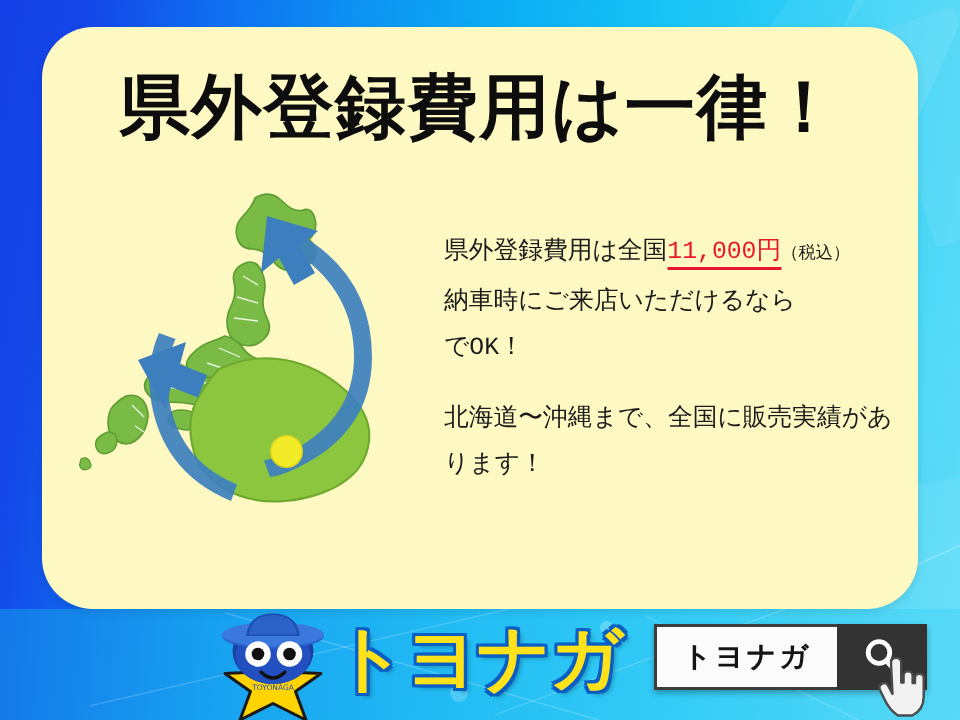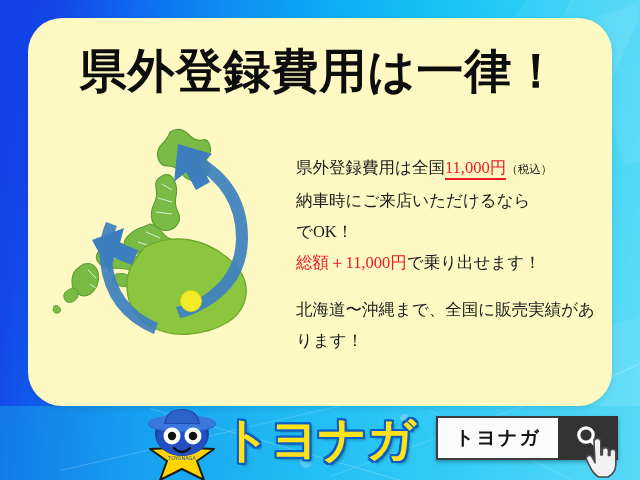--- a/index.html
+++ b/index.html
@@ -43,21 +43,21 @@
     white-space:nowrap;
   }
 
   
   #map-wrap { position:absolute; left:22px; top:100px; width:240px; height:278px; }
   #map-wrap svg { display:block; width:240px; height:278px; }
 
   
   #body-text {
     position:absolute; left:268px; top:134px; width:310px;
-    font-family:Liberation Serif, serif;
+    font-family:Liberation Mono, monospace;
     font-size:16.5px;
     line-height:31px;
     color:#1b1b1b;
   }
   #body-text .ln { white-space:nowrap; }
   #body-text .gap { height:16px; }
   .red { color:#e8192c; }
   .price-u { color:#e8192c; border-bottom:2px solid #e8192c; padding-bottom:1px; }
   .tax { font-size:11.5px; color:#1b1b1b; }
   .wrapline { white-space:normal; }
@@ -239,20 +239,17 @@
       <circle cx="141" cy="183" r="10.5" fill="#f2ec28" stroke="#dcd520" stroke-width="1"></circle>
     </svg>
   </div>
 
   <div id="body-text">
     <div class="ln">
       <span>県外登録費用は全国</span><span class="price-u">11,000円</span><span class="tax">（税込）</span>
     </div>
     <div class="ln">納車時にご来店いただけるなら</div>
     <div class="ln">でOK！</div>
-    <div class="ln">
-      <span class="red">総額＋11,000円</span><span>で乗り出せます！</span>
-    </div>
     <div class="gap"></div>
     <div class="wrapline">北海道〜沖縄まで、全国に販売実績があります！</div>
   </div>
 
 </div>
 
 </body></html>

